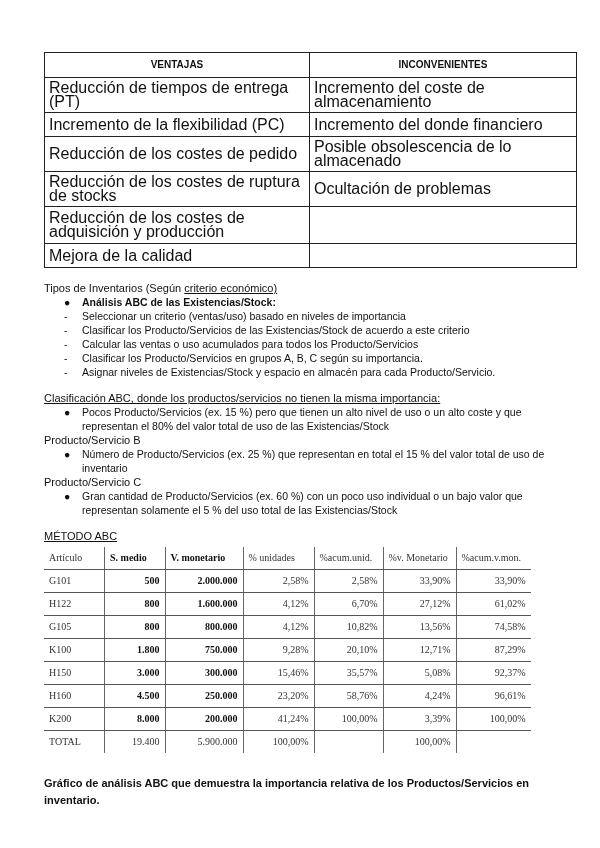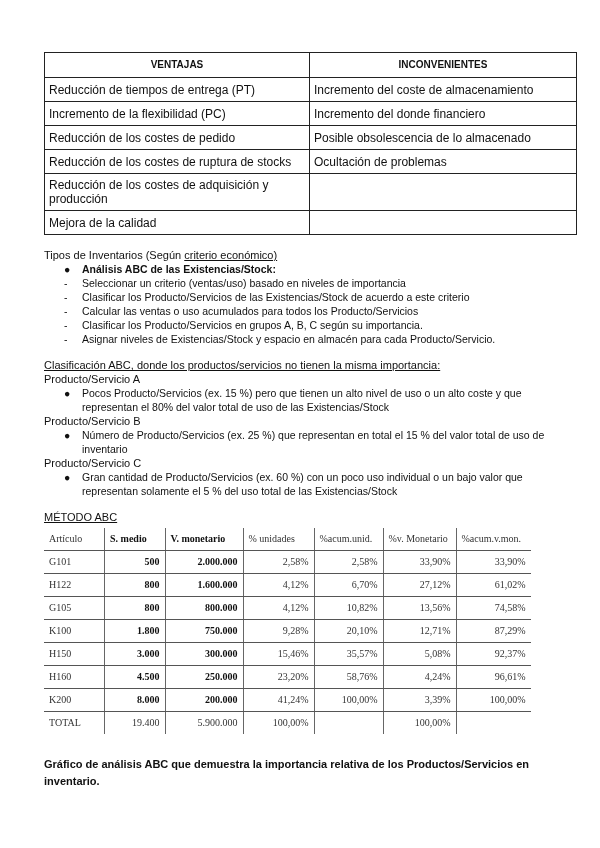--- a/index.html
+++ b/index.html
@@ -6,21 +6,21 @@
   body {
     width: 600px; height: 848px; position: relative; overflow: hidden;
     font-family: "Liberation Sans", sans-serif; color: #111; font-size: 11px;
   }
   .page { position: absolute; left: 44px; top: 52px; width: 532px; }
 
   table.va {
     width: 532px; border-collapse: collapse; table-layout: fixed;
   }
   table.va td, table.va th {
-    border: 1px solid #222; padding: 3px 4px; font-size: 12px; text-align: left;
+    border: 1px solid #222; padding: 3px 4px; font-size: 16px; text-align: left;
     vertical-align: middle; font-weight: normal; line-height: 14px;
   }
   table.va th { text-align: center; font-weight: bold; height: 18px; font-size: 10px; }
   table.va td { height: 17px; }
   table.va td.tall { height: 30px; }
 
   .h-bold { font-weight: normal; font-size: 11px; margin: 0; line-height: 14px; }
   .u { text-decoration: underline; }
   .sec1 { margin-top: 13px; }
   ul.bul { list-style: none; margin: 0; padding: 0; }
@@ -104,21 +104,20 @@
       <li><span class="mk">-</span><span>Clasificar los Producto/Servicios de las Existencias/Stock de acuerdo a este criterio</span></li>
       <li><span class="mk">-</span><span>Calcular las ventas o uso acumulados para todos los Producto/Servicios</span></li>
       <li><span class="mk">-</span><span>Clasificar los Producto/Servicios en grupos A, B, C según su importancia.</span></li>
       <li><span class="mk">-</span><span>Asignar niveles de Existencias/Stock y espacio en almacén para cada Producto/Servicio.</span></li>
     </ul>
   </div>
 
   <div class="sec2">
     <p class="h-bold u">Clasificación ABC, donde los productos/servicios no tienen la misma importancia:</p>
 
-    <p class="h-bold">Producto/Servicio A</p>
     <ul class="bul">
       <li><span class="mk">●</span><span>Pocos Producto/Servicios (ex. 15 %) pero que tienen un alto nivel de uso o un alto coste y que representan el 80% del valor total de uso de las Existencias/Stock</span></li>
     </ul>
 
     <p class="h-bold">Producto/Servicio B</p>
     <ul class="bul">
       <li><span class="mk">●</span><span>Número de Producto/Servicios (ex. 25 %) que representan en total el 15 % del valor total de uso de inventario</span></li>
     </ul>
 
     <p class="h-bold">Producto/Servicio C</p>

